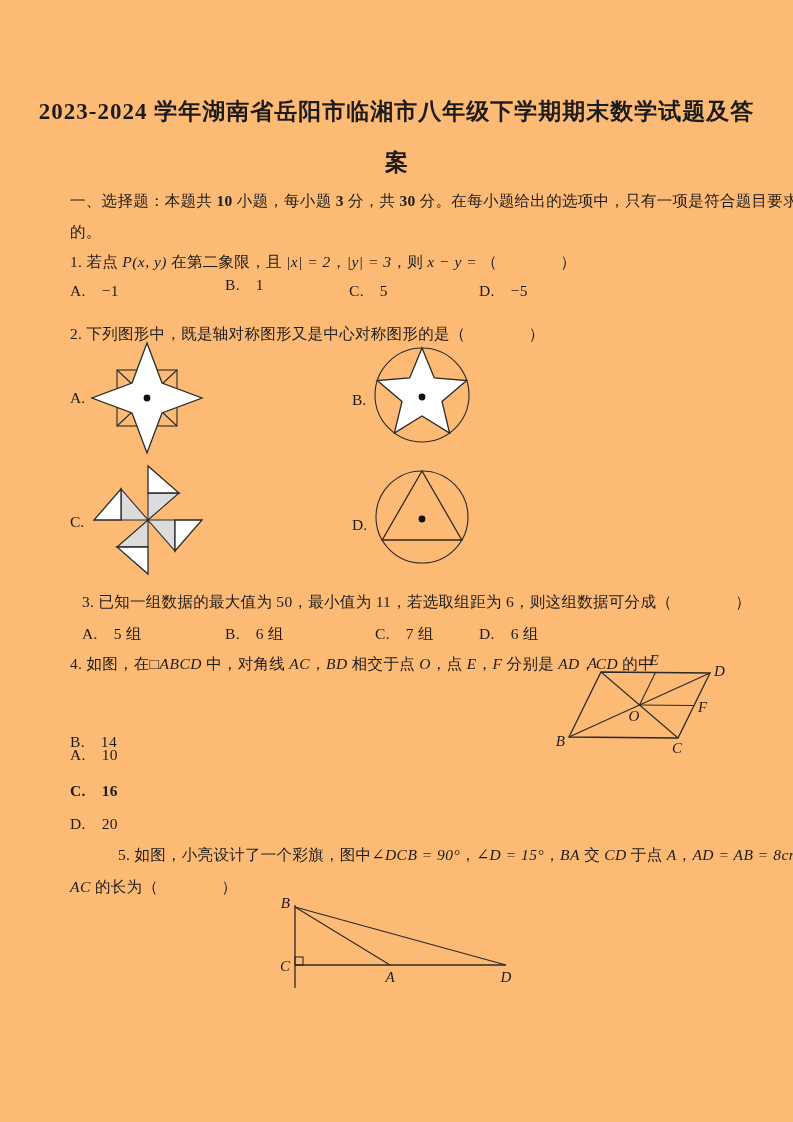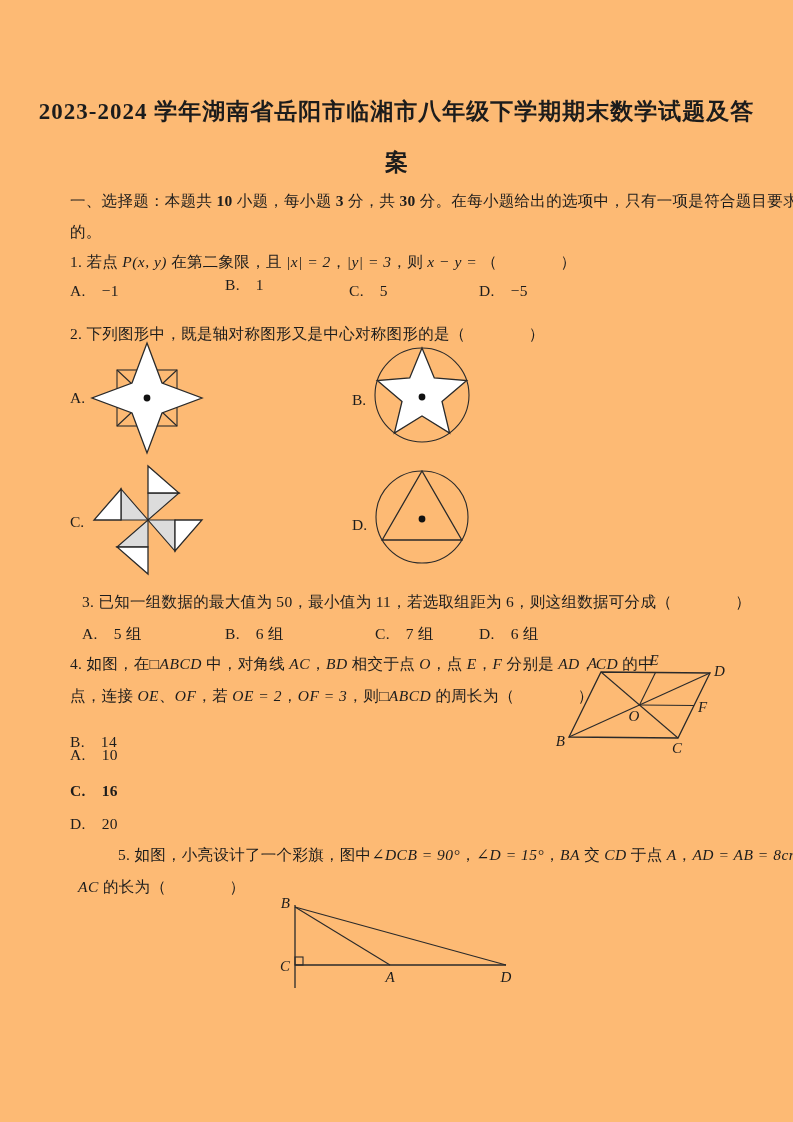--- a/index.html
+++ b/index.html
@@ -76,21 +76,20 @@
     <circle class="dot" cx="48" cy="50" r="3.4"></circle>
   </svg>
 
   <div class="abs txt" style="left:82px;top:592px;">3. 已知一组数据的最大值为 50，最小值为 11，若选取组距为 6，则这组数据可分成（　　　　）</div>
   <div class="abs txt optrow" style="left:82px;top:624px;"><span>A.</span><span class="val">5 组</span></div>
   <div class="abs txt optrow" style="left:225px;top:624px;"><span>B.</span><span class="val">6 组</span></div>
   <div class="abs txt optrow" style="left:349px;top:624px;margin-left:26px;"><span>C.</span><span class="val">7 组</span></div>
   <div class="abs txt optrow" style="left:479px;top:624px;"><span>D.</span><span class="val">6 组</span></div>
 
   <div class="abs txt" style="left:70px;top:654px;"><span>4. 如图，在</span><span class="math">□ABCD</span><span> 中，对角线 </span><span class="math">AC</span><span>，</span><span class="math">BD</span><span> 相交于点 </span><span class="math">O</span><span>，点 </span><span class="math">E</span><span>，</span><span class="math">F</span><span> 分别是 </span><span class="math">AD</span><span>，</span><span class="math">CD</span><span> 的中</span></div>
-  <div class="abs txt" style="left:70px;top:686px;"><span>点，连接 </span><span class="math">OE</span><span>、</span><span class="math">OF</span><span>，若 </span><span class="math">OE = 2</span><span>，</span><span class="math">OF = 3</span><span>，则</span><span class="math">□ABCD</span><span> 的周长为（　　　　）</span></div>
 
   <svg class="abs" style="left:550px;top:652px;" width="185" height="105" viewBox="0 0 185 105">
     <polygon class="ln" points="51,20 160,21 128,86 19,85"></polygon>
     <line class="thin" x1="51" y1="20" x2="128" y2="86"></line>
     <line class="thin" x1="19" y1="85" x2="160" y2="21"></line>
     <line class="thin" x1="89.5" y1="53" x2="105.5" y2="20.5"></line>
     <line class="thin" x1="89.5" y1="53" x2="144" y2="53.5"></line>
     <text class="vtx" x="47" y="16" text-anchor="end">A</text>
     <text class="vtx" x="104" y="13" text-anchor="middle">E</text>
     <text class="vtx" x="164" y="24" text-anchor="start">D</text>
@@ -99,21 +98,21 @@
     <text class="vtx" x="84" y="69" text-anchor="middle">O</text>
     <text class="vtx" x="148" y="60" text-anchor="start">F</text>
   </svg>
 
   <div class="abs txt optrow" style="left:70px;top:717px;margin-top:29px;"><span>A.</span><span class="val">10</span></div>
   <div class="abs txt optrow" style="left:70px;top:733px;"><span>B.</span><span class="val">14</span></div>
   <div class="abs txt optrow" style="left:70px;top:782px;font-weight:bold;"><span>C.</span><span class="val">16</span></div>
   <div class="abs txt optrow" style="left:70px;top:815px;"><span>D.</span><span class="val">20</span></div>
 
   <div class="abs txt" style="left:70px;top:845px;margin-left:48px;"><span>5. 如图，小亮设计了一个彩旗，图中</span><span class="math">∠DCB = 90°</span><span>，</span><span class="math">∠D = 15°</span><span>，</span><span class="math">BA</span><span> 交 </span><span class="math">CD</span><span> 于点 </span><span class="math">A</span><span>，</span><span class="math">AD = AB = 8cm</span><span>，则</span></div>
-  <div class="abs txt" style="left:70px;top:877px;margin-left:8px;"><span class="math">AC</span><span> 的长为（　　　　）</span></div>
+  <div class="abs txt" style="left:70px;top:877px;"><span class="math">AC</span><span> 的长为（　　　　）</span></div>
 
   <svg class="abs" style="left:268px;top:896px;" width="250" height="95" viewBox="0 0 250 95">
     <line class="ln" x1="27" y1="9" x2="27" y2="92"></line>
     <line class="ln" x1="27" y1="69" x2="238" y2="69"></line>
     <line class="thin" x1="27" y1="11" x2="122" y2="69"></line>
     <line class="thin" x1="27" y1="11" x2="238" y2="69"></line>
     <rect class="thin" x="27" y="61" width="8" height="8"></rect>
     <text class="vtx" x="22" y="12" text-anchor="end">B</text>
     <text class="vtx" x="22" y="75" text-anchor="end">C</text>
     <text class="vtx" x="122" y="86" text-anchor="middle">A</text>

